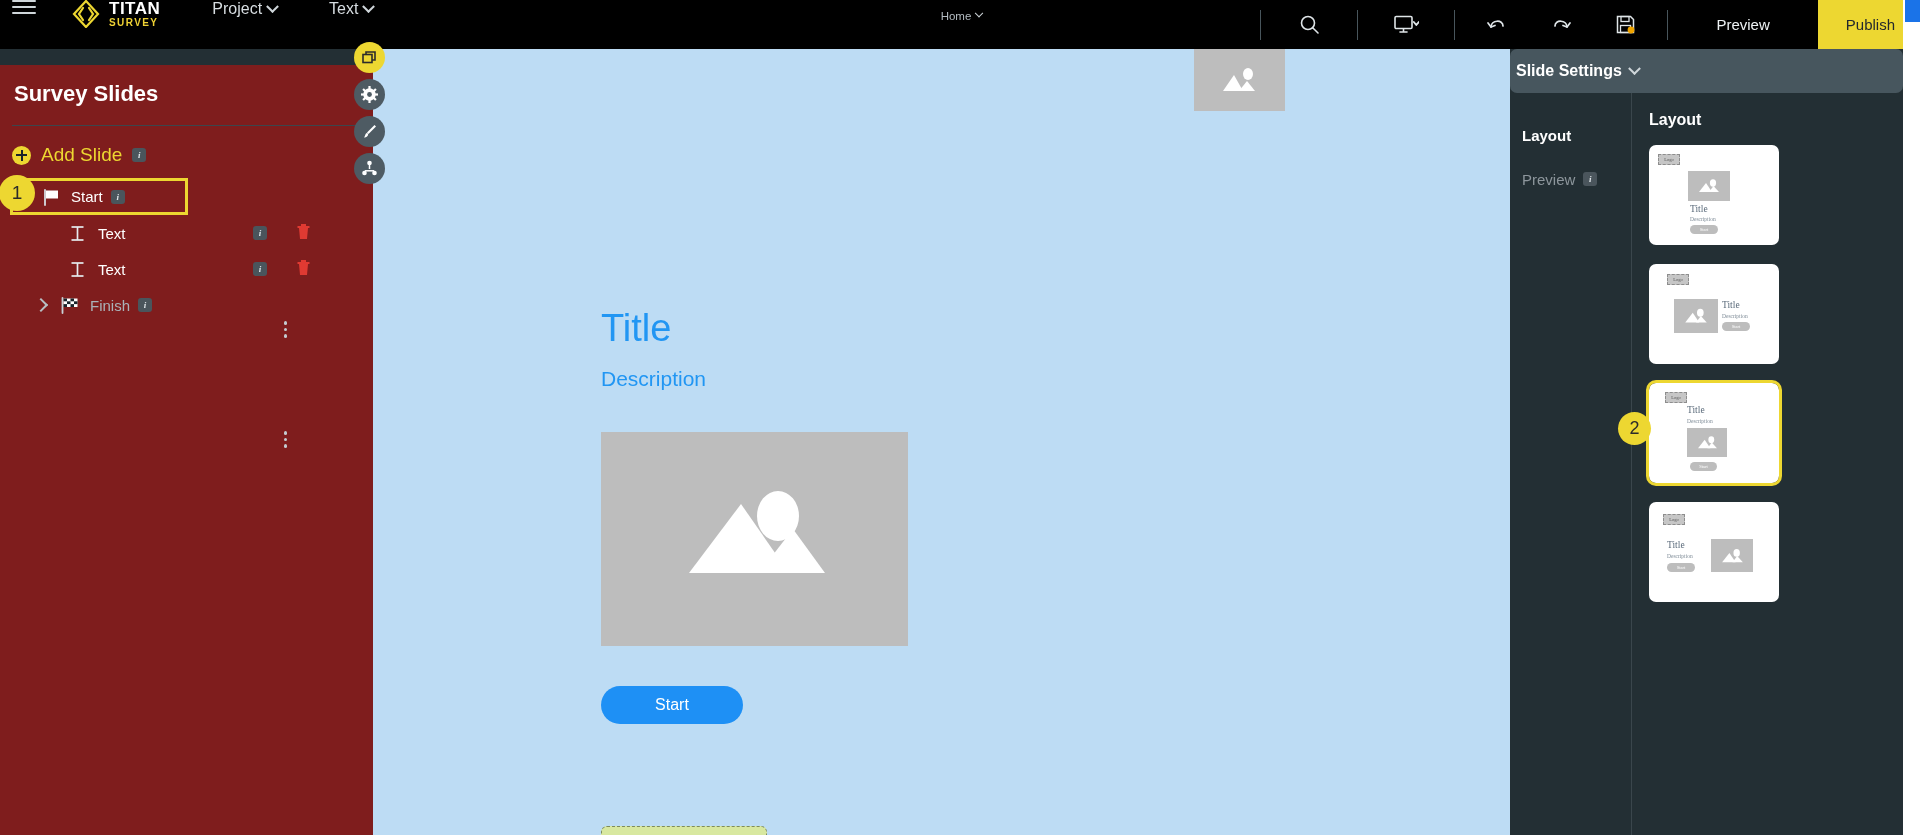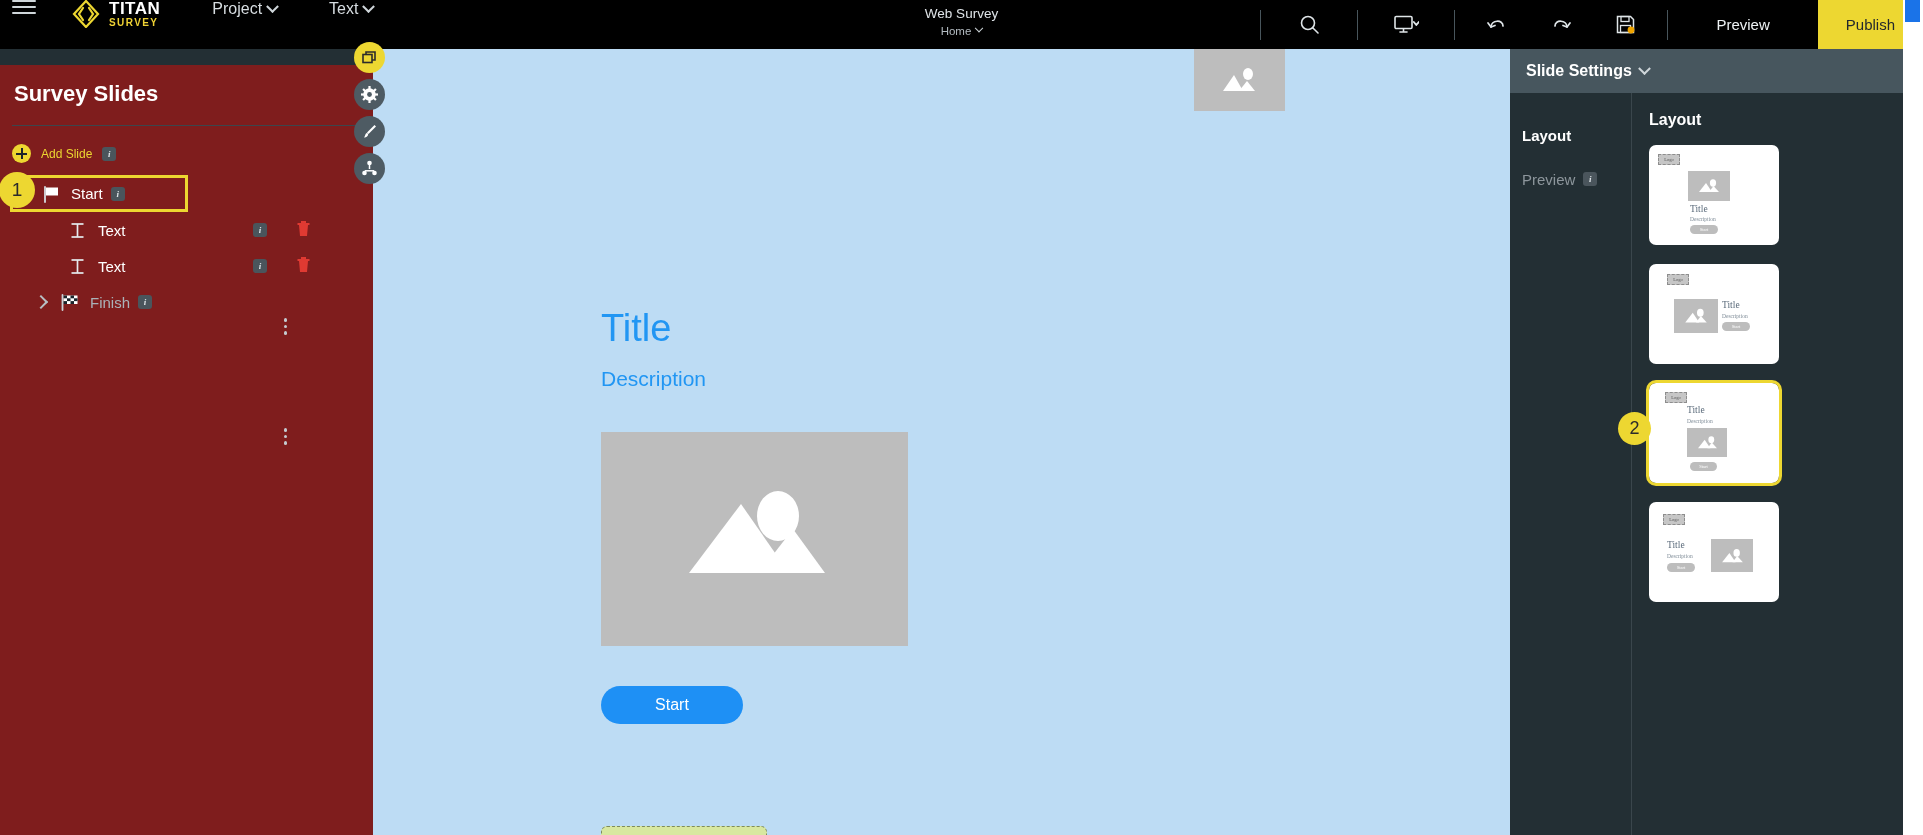--- a/index.html
+++ b/index.html
@@ -86,21 +86,21 @@
   .add-slide { display:flex; align-items:center; gap:10px; margin: 18px 0 0 12px; cursor:pointer; }
   .plus-circle {
     width:19px; height:19px; border-radius:50%; background:#edd731;
     position: relative; flex: none;
   }
   .plus-circle::before, .plus-circle::after {
     content:""; position:absolute; background:#1b242b;
   }
   .plus-circle::before { left:4px; right:4px; top:8.5px; height:2px; }
   .plus-circle::after { top:4px; bottom:4px; left:8.5px; width:2px; }
-  .add-slide-label { font-size:12px; color:#edd731; }
+  .add-slide-label { font-size:19px; color:#edd731; }
   .info-badge {
     display:inline-flex; align-items:center; justify-content:center;
     width:14px; height:14px; border-radius:3px; background:#4a555c;
     font-size:9px; color:#dfe5e8; font-style: italic; font-family:"Liberation Serif", serif;
     font-weight: bold; flex:none;
   }
 
   .tree { margin-top: 12px; position: relative; }
   .node {
     position: relative; display:flex; align-items:center; height: 36px;
@@ -180,21 +180,22 @@
     font-size:15px; color:#2b2b2b; cursor:pointer;
   }
 
   
   .rightpanel {
     position:absolute; left:1510px; top:49px; width:393px; height:786px;
     background:#232f34;
   }
   .rp-header {
     height: 44px; background:#47565e; display:flex; align-items:center;
-    padding-left: 16px;
+    padding-left: 6px;
+    border-radius: 7px;
   }
   .rp-header-title {
     font-size:16px; font-weight:bold; color:#fff; display:flex; align-items:center; gap:8px;
     cursor:pointer;
   }
   .rp-body { display:flex; height: 742px; }
   .rp-nav { width: 122px; padding-top: 20px; border-right: 1px solid #3a464c;}
   .rp-nav-item {
     font-size:15px; font-weight:bold; color:#ffffff; padding: 0 0 0 12px;
     height: 44px; display:flex; align-items:center; gap:8px; cursor:pointer;
@@ -268,21 +269,20 @@
         <span>Project</span>
         <i class="caret"></i>
       </div>
       <div class="nav-item">
         <span>Text</span>
         <i class="caret"></i>
       </div>
     </div>
 
     <div class="doc-title">
-      <span class="t1">Web Survey</span>
       <span class="t2">
         <span>Home</span>
         <i class="caret caret-sm"></i>
       </span>
     </div>
 
     <div class="topbar-right">
       <div class="tb-sep"></div>
       <div class="tb-btn">
         <svg width="21" height="21" viewBox="0 0 21 21">

